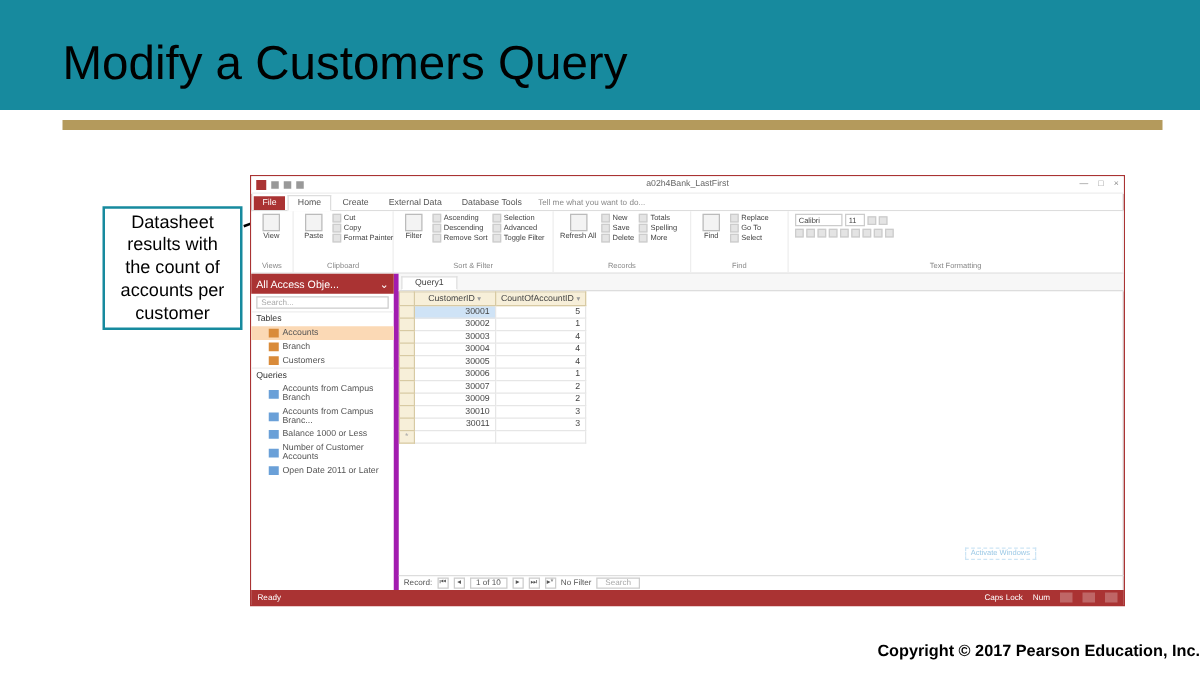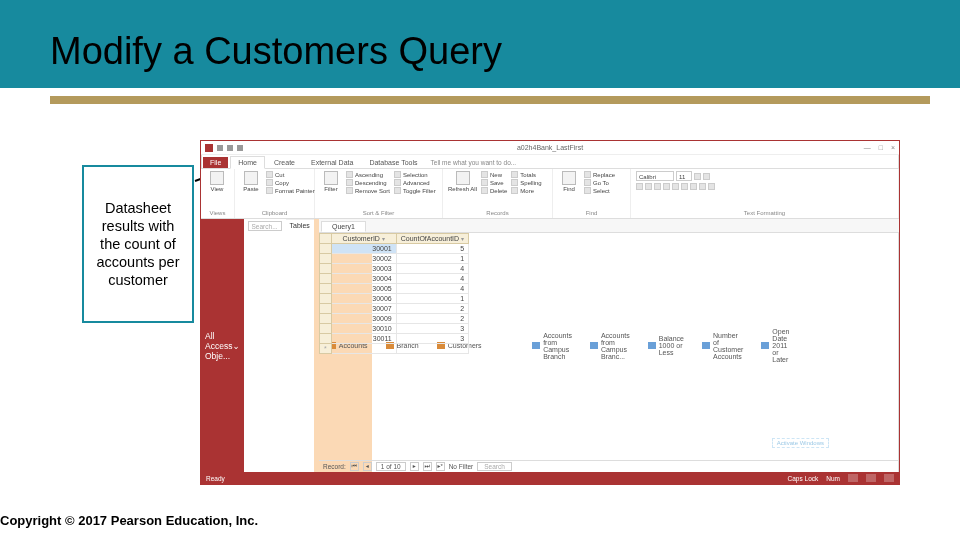--- a/index.html
+++ b/index.html
@@ -1,21 +1,21 @@
 <!DOCTYPE html>
 <html><head>
 <meta charset="utf-8">
 <style>
   *{box-sizing:border-box;margin:0;padding:0;font-family:Arial,sans-serif}
   body{width:960px;height:540px;background:#fff;position:relative;overflow:hidden}
   .title-band{background:#178a9e;height:88px;width:100%}
   .title-text{position:absolute;top:30px;left:50px;font-size:38px;color:#000;font-weight:400;letter-spacing:0px}
   .underline{position:absolute;top:96px;left:50px;right:30px;height:8px;background:#b49a5c}
 
-  .callout{position:absolute;top:165px;left:82px;width:112px;height:158px;border:2px solid #178a9e;background:#fff;display:flex;align-items:center;justify-content:center;text-align:center;font-size:14.5px;line-height:1.25;padding:6px}
+  .callout{position:absolute;top:165px;left:82px;width:112px;height:99px;border:2px solid #178a9e;background:#fff;display:flex;align-items:center;justify-content:center;text-align:center;font-size:14.5px;line-height:1.25;padding:6px}
   .callout-line{position:absolute;top:180px;left:195px;width:50px;height:2px;background:#000;transform:rotate(-20deg);transform-origin:left center}
 
   .app{position:absolute;top:140px;left:200px;width:700px;height:345px;border:1px solid #a33;background:#fff;font-size:7px;color:#444;box-shadow:0 0 0 1px #ddd inset}
   .titlebar{height:14px;background:#fff;display:flex;align-items:center;border-bottom:1px solid #eee;padding:0 4px;position:relative}
   .qat{display:flex;gap:4px;align-items:center}
   .qat-icon{width:8px;height:8px;background:#a33}
   .qat .mini{width:6px;height:6px;background:#999}
   .app-file{position:absolute;left:50%;transform:translateX(-50%);font-size:7px;color:#666}
   .winbtns{margin-left:auto;display:flex;gap:8px;color:#888}
 
@@ -32,21 +32,21 @@
   .bigbtn{display:flex;flex-direction:column;align-items:center;gap:1px;font-size:6px;min-width:22px}
   .bigbtn .ic{width:14px;height:14px;border:1px solid #bbb;background:#f3f3f3}
   .stack{display:flex;flex-direction:column;gap:1px;font-size:6px}
   .stack span{white-space:nowrap}
   .frow{display:flex;gap:2px;align-items:center}
   .sml{width:7px;height:7px;background:#e4e4e4;border:1px solid #ccc;display:inline-block}
   .fontsel{width:38px;height:10px;border:1px solid #ccc;font-size:6px;padding:0 2px;line-height:10px;display:inline-block}
   .sizesel{width:16px;height:10px;border:1px solid #ccc;font-size:6px;padding:0 2px;line-height:10px;display:inline-block}
 
   .content{display:flex;height:calc(100% - 14px - 14px - 50px - 12px)}
-  .nav{width:118px;border-right:4px solid #a21caf;background:#fff;display:flex;flex-direction:row}
+  .nav{width:118px;border-right:4px solid #a21caf;background:#fff;display:flex;flex-direction:column}
   .nav-hdr{background:#a33;color:#fff;font-size:8.5px;padding:3px 4px;display:flex;justify-content:space-between;align-items:center}
   .nav-srch{padding:2px 4px}
   .nav-srch .sbox{border:1px solid #ccc;height:10px;font-size:6.5px;padding:0 3px;color:#aaa;line-height:10px}
   .nav-cat{font-size:7px;padding:2px 4px;color:#333;border-top:1px solid #eee}
   .nav-item{font-size:7px;padding:2px 4px 2px 14px;display:flex;align-items:center;gap:3px;color:#555}
   .nav-item.sel{background:#fbd9b5}
   .ni-ic{width:8px;height:7px;background:#d98b3a;flex-shrink:0}
   .ni-ic.q{background:#6aa0d8}
 
   .main{flex:1;display:flex;flex-direction:column}
@@ -64,21 +64,21 @@
   .recnav .btn{width:9px;height:9px;border:1px solid #ccc;text-align:center;line-height:7px;font-size:6px}
   .recnav .pos{border:1px solid #ccc;padding:0 4px}
   .recnav .srch{border:1px solid #ccc;padding:0 6px;color:#aaa}
 
   .statusbar{height:12px;background:#a33;color:#fff;font-size:6.5px;display:flex;align-items:center;padding:0 5px;justify-content:space-between}
   .statusbar .rseg{display:flex;gap:8px;align-items:center}
   .statusbar .vbtn{width:10px;height:8px;background:rgba(255,255,255,.25)}
 
   .activate{position:absolute;right:70px;top:205px;font-size:6px;color:#9cc9e6;border:1px dashed #cde5f5;padding:1px 4px}
 
-  .copyright{position:absolute;bottom:12px;left:0;right:0;text-align:left;font-size:13px;font-weight:700}
+  .copyright{position:absolute;bottom:12px;left:0;right:0;text-align:right;font-size:13px;font-weight:700}
 </style>
 </head>
 <body>
 
 <div class="title-band"></div>
 <div class="title-text">Modify a Customers Query</div>
 <div class="underline"></div>
 
 <div class="callout">
   <span>Datasheet results with the count of accounts per customer</span>

